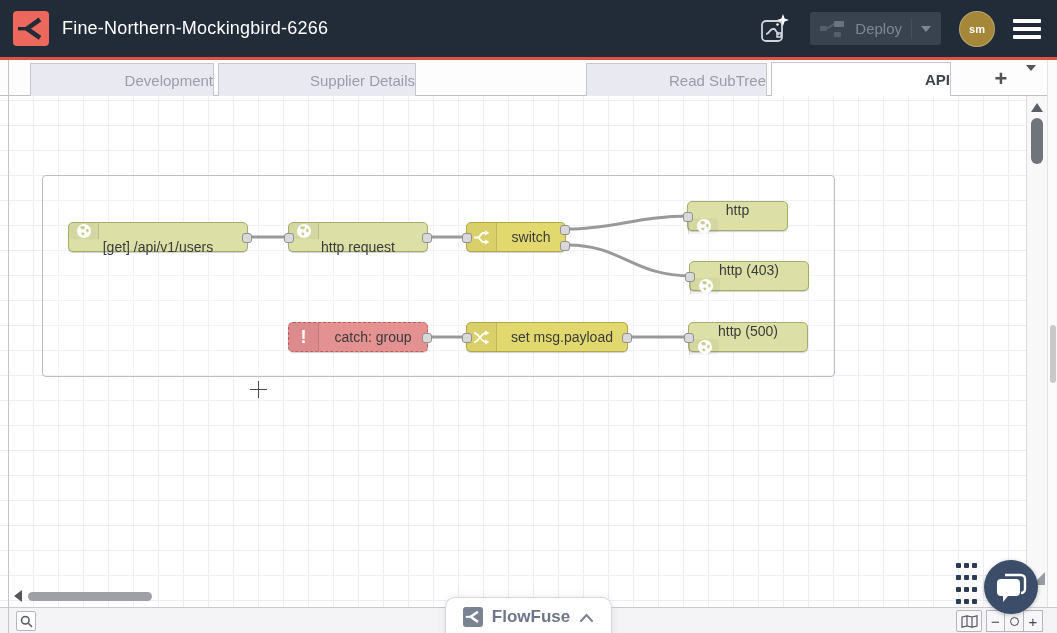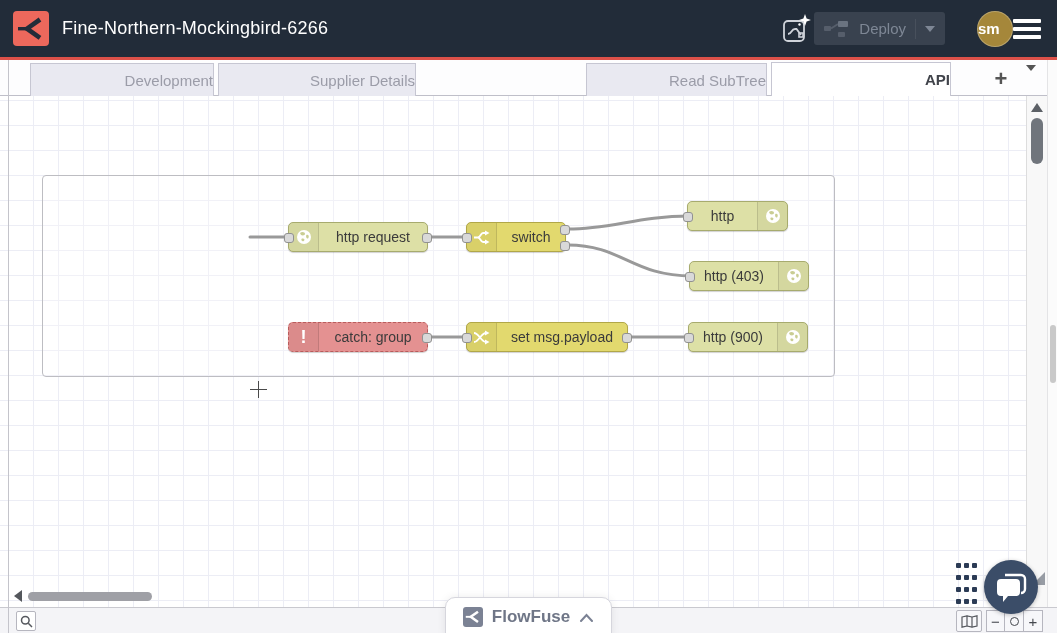--- a/index.html
+++ b/index.html
@@ -7,31 +7,31 @@
   body { font-family:"Liberation Sans", sans-serif; position:relative; background:#fff; }
 
   
   .header { position:absolute; left:0; top:0; width:1057px; height:60px;
             background:#222c39; border-bottom:3px solid #dd5149;
             display:flex; align-items:center; }
   .logo { width:36px; height:35px; margin-left:13px; border-radius:4px; background:#ec685c;
           position:relative; flex:0 0 auto; }
   .logo svg { position:absolute; inset:0; }
   .app-title { color:#fff; font-size:18px; font-weight:400; margin-left:13px; letter-spacing:.2px; }
-  .header-right { margin-left:auto; display:flex; align-items:center; margin-right:16px; }
+  .header-right { margin-left:auto; display:flex; align-items:center; gap:18px; margin-right:16px; }
   .ai-btn { width:36px; height:36px; display:flex; align-items:center; justify-content:center; cursor:pointer; }
   .deploy-btn { height:33px; background:#39424f; border-radius:3px; display:flex; align-items:center;
                 padding:0 10px; gap:9px; color:#7e8795; cursor:default; }
   .deploy-btn .lbl { font-size:15px; }
   .deploy-divider { width:1px; height:20px; background:rgba(255,255,255,.08); }
   .caret-down { width:0; height:0; border-left:5px solid transparent; border-right:5px solid transparent;
                 border-top:6px solid #7e8795; }
   .avatar { width:36px; height:36px; border-radius:50%; background:#a5873a; color:#fff;
-            display:flex; align-items:center; justify-content:flex-start; font-size:15px; font-weight:bold;
-            border:1px solid rgba(255,255,255,.25); cursor:pointer;margin-left:32px; }
+            display:flex; align-items:center; justify-content:center; font-size:11px; font-weight:bold;
+            border:1px solid rgba(255,255,255,.25); cursor:pointer; }
   .hamburger { display:flex; flex-direction:column; gap:4px; cursor:pointer; padding:4px 0; }
   .hamburger span { width:28px; height:4px; background:#fff; border-radius:1px; }
 
   
   .tabbar { position:absolute; left:0; top:60px; width:1057px; height:36px; background:#fdfdfe;
             border-bottom:1px solid #bfbfc9; }
   .tab { position:absolute; top:3px; height:33px; background:#e9e9f1; border:1px solid #c6c6d2;
          border-bottom:none; display:flex; align-items:center; padding-left:14px;
          font-size:15px; color:#9b9ca8; cursor:pointer;justify-content:flex-end; }
   .tab.active { background:#fff; color:#41444b; font-weight:bold; height:34px; top:2px; z-index:2;padding-left:9px; }
@@ -55,21 +55,21 @@
   .wires path { stroke:#999; stroke-width:3; fill:none; stroke-linecap:round; }
 
   .node { position:absolute; height:30px; border-radius:5px; display:flex; align-items:stretch;
           font-size:14px; color:#3b3b3b; box-shadow:0 1px 1px rgba(0,0,0,.18); cursor:pointer; }
   .node .iconbox { width:30px; display:flex; align-items:center; justify-content:center;
                    background:rgba(0,0,0,.04); flex:0 0 auto; }
   .node .iconbox.l { border-right:1px solid rgba(0,0,0,.12); border-radius:4px 0 0 4px; }
   .node .iconbox.r { border-left:1px solid rgba(0,0,0,.12); border-radius:0 4px 4px 0; }
   .node .nlabel { flex:1; display:flex; align-items:center; justify-content:center;
                   padding:0 8px; white-space:nowrap; }
-  .node-olive { background:#dde0a6; border:1px solid #a7ab6e; }
+  .node-olive { background:#dde0a6; border:1px solid #a7ab6e;flex-direction:column; }
   .node-yellow { background:#e2d96e; border:1px solid #b1a748; }
   .node-red { background:#e49191; border:1px dashed #b85c5c; }
   .port { position:absolute; width:10px; height:10px; background:#d9d9d9; border:1px solid #919191;
           border-radius:3px; top:10px; cursor:crosshair; }
   .port.in { left:-5px; }
   .port.out { right:-5px; }
   .port.out1 { top:2px; } .port.out2 { top:18px; }
   .excl { color:#fff; font-weight:bold; font-size:18px; line-height:1; }
 
   .crosshair-h { position:absolute; left:250px; top:293px; width:17px; height:1px; background:#4a4a4a; }
@@ -193,20 +193,30 @@
 
   <svg class="wires">
     <path d="M250,141 L290,141"></path>
     <path d="M426,141 L468,141"></path>
     <path d="M568,133 C612,133 638,120 690,120"></path>
     <path d="M568,149 C622,149 632,180 692,180"></path>
     <path d="M426,241 L468,241"></path>
     <path d="M626,241 L690,241"></path>
   </svg>
 
+  <div class="node node-olive" style="left:68px; top:126px; width:180px;">
+    <div class="iconbox l">
+      <svg width="16" height="16" viewBox="0 0 16 16">
+          <circle cx="8" cy="8" r="7" fill="#fff"></circle>
+        <path fill="#c9cd93" d="M4,4 C6,2.4 9,3 9,5 C9,6.3 6.8,7 5,6 Z M10.3,6 C12.4,5.2 13.4,7 12.4,9 C11.5,10.3 9.4,9 10.3,6 Z M5.6,9.8 C7.6,9 9.6,10.8 7.8,12 C6,13.1 4.8,10.8 5.6,9.8 Z"></path>
+        </svg>
+    </div>
+    <div class="nlabel">[get] /api/v1/users</div>
+    <span class="port out"></span>
+  </div>
 
   <div class="node node-olive" style="left:288px; top:126px; width:140px;">
     <div class="iconbox l">
       <svg width="16" height="16" viewBox="0 0 16 16">
           <circle cx="8" cy="8" r="7" fill="#fff"></circle>
         <path fill="#c9cd93" d="M4,4 C6,2.4 9,3 9,5 C9,6.3 6.8,7 5,6 Z M10.3,6 C12.4,5.2 13.4,7 12.4,9 C11.5,10.3 9.4,9 10.3,6 Z M5.6,9.8 C7.6,9 9.6,10.8 7.8,12 C6,13.1 4.8,10.8 5.6,9.8 Z"></path>
         </svg>
     </div>
     <div class="nlabel">http request</div>
     <span class="port in"></span>
@@ -266,21 +276,21 @@
         <path d="M12,1.5 L16.5,4 L12,6.5 Z" fill="#fff"></path>
         <path d="M12,10.5 L16.5,13 L12,15.5 Z" fill="#fff"></path>
       </svg>
     </div>
     <div class="nlabel">set msg.payload</div>
     <span class="port in"></span>
     <span class="port out"></span>
   </div>
 
   <div class="node node-olive" style="left:688px; top:226px; width:120px;">
-    <div class="nlabel">http (900)</div>
+    <div class="nlabel">http (500)</div>
     <div class="iconbox r">
       <svg width="16" height="16" viewBox="0 0 16 16">
           <circle cx="8" cy="8" r="7" fill="#fff"></circle>
         <path fill="#c9cd93" d="M4,4 C6,2.4 9,3 9,5 C9,6.3 6.8,7 5,6 Z M10.3,6 C12.4,5.2 13.4,7 12.4,9 C11.5,10.3 9.4,9 10.3,6 Z M5.6,9.8 C7.6,9 9.6,10.8 7.8,12 C6,13.1 4.8,10.8 5.6,9.8 Z"></path>
         </svg>
     </div>
     <span class="port in"></span>
   </div>
 
   <div class="crosshair-h"></div>

